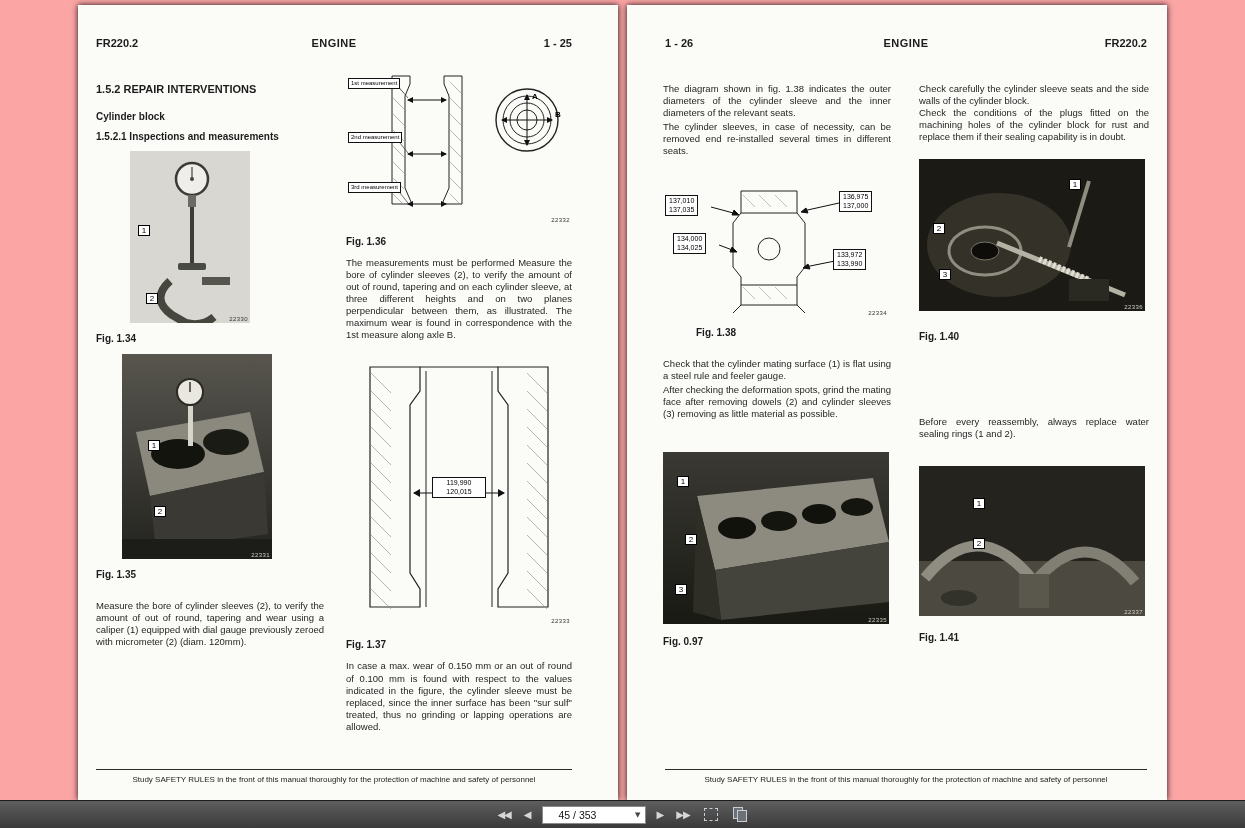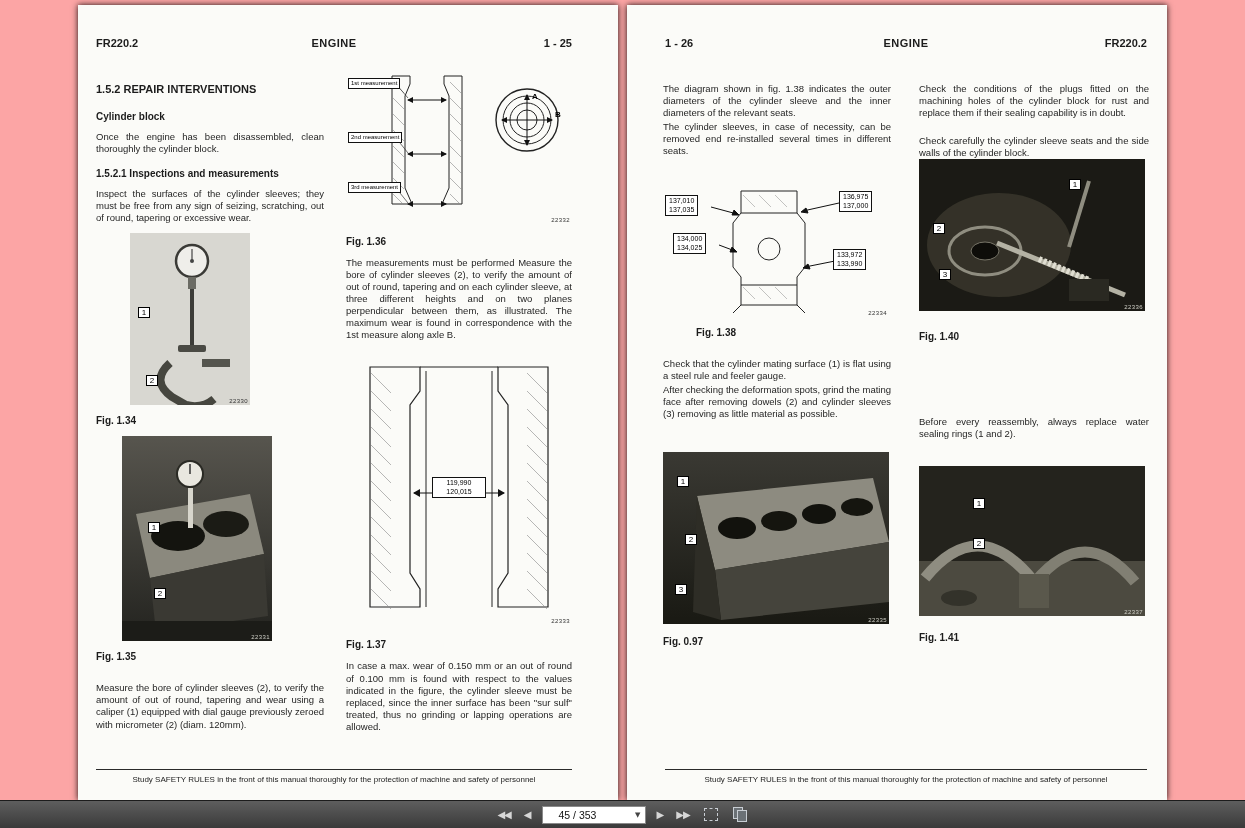--- a/index.html
+++ b/index.html
@@ -69,23 +69,21 @@
     <div class="page" id="page-left">
       <div class="page-header">
         <span class="h-left">FR220.2</span>
         <span class="h-center">ENGINE</span>
         <span class="h-right">1 - 25</span>
       </div>
 
       <div class="col" style="left:18px; top:78px; width:228px;">
         <div class="sec-title">1.5.2 REPAIR INTERVENTIONS</div>
         <div class="sub-title">Cylinder block</div>
-        <p class="body-text" style="margin-bottom:13px;">Once the engine has been disassembled, clean thoroughly the cylinder block.</p>
         <div class="sub-title">1.5.2.1 Inspections and measurements</div>
-        <p class="body-text" style="margin-bottom:9px;">Inspect the surfaces of the cylinder sleeves; they must be free from any sign of seizing, scratching, out of round, tapering or excessive wear.</p>
 
         <div class="fig" style="width:120px; height:172px; margin:4px 0 10px 34px;">
           <svg width="120" height="172" viewBox="0 0 120 172">
             <rect width="120" height="172" fill="#d8d7d1"></rect>
             <circle cx="62" cy="28" r="16" fill="#efeeea" stroke="#3a3a36" stroke-width="2.5"></circle>
             <line x1="62" y1="28" x2="62" y2="16" stroke="#444" stroke-width="1.2"></line>
             <circle cx="62" cy="28" r="2" fill="#444"></circle>
             <rect x="58" y="44" width="8" height="12" fill="#6b6b64"></rect>
             <rect x="60" y="56" width="4" height="58" fill="#3c3c38"></rect>
             <rect x="48" y="112" width="28" height="7" rx="2" fill="#4a4a44"></rect>
@@ -337,22 +335,22 @@
           <span class="callout" style="left:14px; top:24px;">1</span>
           <span class="callout" style="left:22px; top:82px;">2</span>
           <span class="callout" style="left:12px; top:132px;">3</span>
           <span class="figcode figcode-light">22335</span>
         </div>
         <div class="figcap" style="margin-bottom:12px;">Fig. 0.97</div>
 
       </div>
 
       <div class="col" style="left:292px; top:78px; width:230px;">
+        <p class="body-text">Check carefully the cylinder sleeve seats and the side walls of the cylinder block.</p>
         <p class="body-text" style="margin-bottom:16px;">Check the conditions of the plugs fitted on the machining holes of the cylinder block for rust and replace them if their sealing capability is in doubt.</p>
-        <p class="body-text">Check carefully the cylinder sleeve seats and the side walls of the cylinder block.</p>
 
         <div class="fig" style="width:226px; height:152px; margin-bottom:20px;">
           <svg width="226" height="152" viewBox="0 0 226 152">
             <rect width="226" height="152" fill="#1b1a15"></rect>
             <ellipse cx="80" cy="86" rx="72" ry="52" fill="#38362c" opacity="0.85"></ellipse>
             <ellipse cx="66" cy="92" rx="36" ry="24" fill="none" stroke="#8f8d80" stroke-width="3"></ellipse>
             <ellipse cx="66" cy="92" rx="14" ry="9" fill="#0e0d09" stroke="#777467" stroke-width="1"></ellipse>
             <line x1="78" y1="84" x2="206" y2="136" stroke="#b4b2a4" stroke-width="5"></line>
             <line x1="120" y1="100" x2="170" y2="121" stroke="#e0ded2" stroke-width="6" stroke-dasharray="3,2"></line>
             <line x1="170" y1="22" x2="150" y2="88" stroke="#8f8d80" stroke-width="4"></line>

